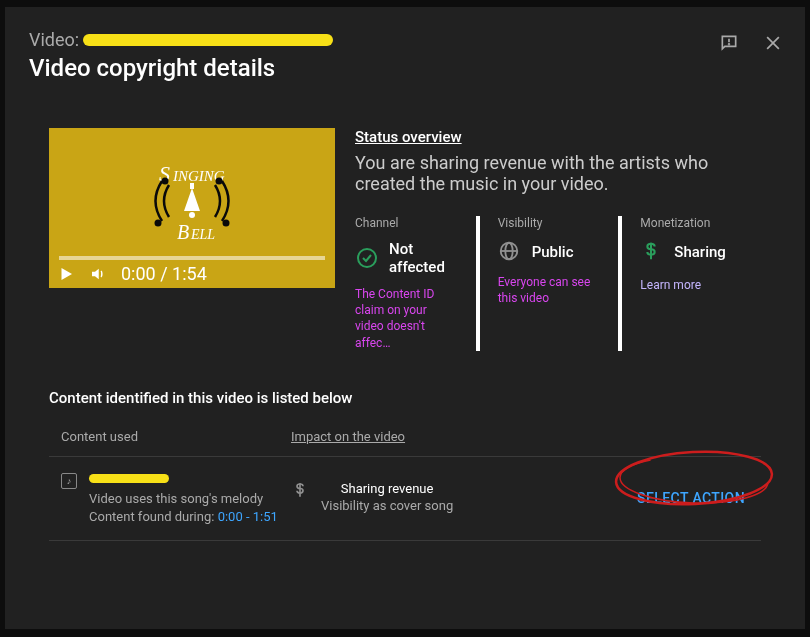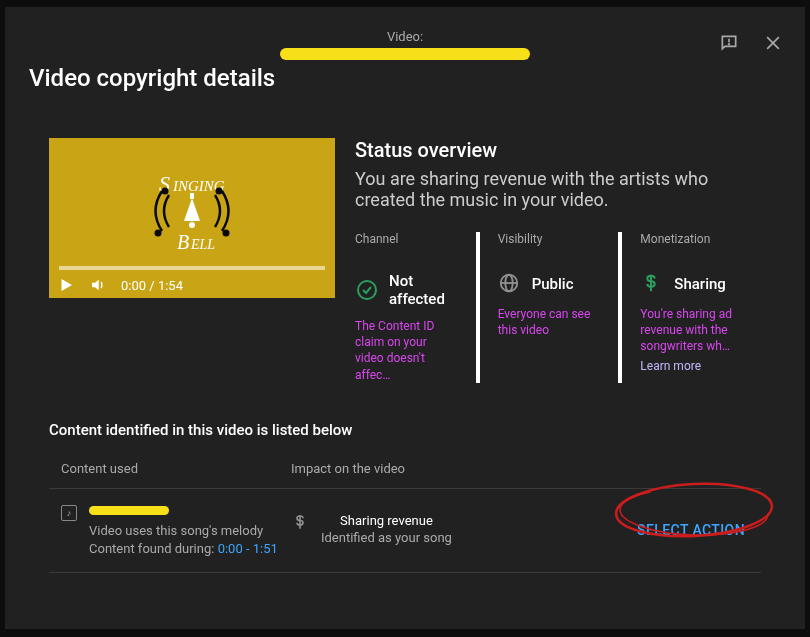--- a/index.html
+++ b/index.html
@@ -16,27 +16,26 @@
       height: 629px;
       margin: 0 auto;
       position: relative;
       border-top: 7px solid #0d0d0d;
     }
     .header {
       padding: 22px 24px 18px 24px;
       position: relative;
     }
     .video-line {
-      font-size: 13px;
+      font-size: 18px;
       color: #aaa;
       margin-bottom: 4px;
       display: flex;
       align-items: center;
       gap: 4px;
-      flex-direction: column;
     }
     .title {
       font-size: 24px;
       font-weight: 500;
       color: #fff;
     }
     .top-icons {
       position: absolute;
       right: 20px;
       top: 24px;
@@ -82,48 +81,49 @@
       background: rgba(255,255,255,0.55);
     }
     .video-controls {
       position: absolute;
       bottom: 4px;
       left: 8px;
       display: flex;
       align-items: center;
       gap: 14px;
       color: #fff;
-      font-size: 13px;
+      font-size: 18px;
     }
     .status-area {
       flex: 1;
     }
     .status-title {
-      font-size: 20px;
+      font-size: 15px;
       font-weight: 500;
       margin-bottom: 6px;
+      text-decoration: underline;
     }
     .status-sub {
       font-size: 18px;
       color: #ccc;
       margin-bottom: 22px;
     }
     .status-cols {
       display: flex;
     }
     .stat-col {
       padding: 0 18px;
       flex: 1;
       border-left: 4px solid #ffffff;
     }
     .stat-col:first-child { padding-left: 0; border-left: none; }
     .stat-label {
       font-size: 12px;
       color: #aaa;
-      margin-bottom: 26px;
+      margin-bottom: 10px;
     }
     .stat-value-row {
       display: flex;
       align-items: center;
       gap: 10px;
       margin-bottom: 10px;
     }
     .stat-value {
       font-size: 15px;
       font-weight: 500;
@@ -144,21 +144,21 @@
       margin-top: 38px;
       margin-bottom: 18px;
     }
     .table-headers {
       display: flex;
       font-size: 13px;
       color: #aaa;
       padding: 4px 12px 12px 12px;
     }
     .th-used { width: 230px; }
-    .th-impact { flex: 1; }
+    .th-impact { flex: 1; text-decoration: underline; }
     .row {
       display: flex;
       align-items: center;
       padding: 14px 12px;
       border-top: 1px solid #3a3a3a;
       border-bottom: 1px solid #3a3a3a;
       position: relative;
     }
     .cell-used {
       width: 230px;
@@ -342,21 +342,20 @@
             <div class="stat-label">Monetization</div>
             <div class="stat-value-row">
               <span class="dollar-icon">
                 <svg width="22" height="22" viewBox="0 0 24 24" fill="none" stroke="currentColor" stroke-width="2.2">
                   <path d="M12 3v18"></path>
                     <path d="M16 7c0-2-2-3-4-3s-4 1-4 3 2 3 4 3 4 1 4 3-2 3-4 3-4-1-4-3"></path>
                 </svg>
               </span>
               <span class="stat-value">Sharing</span>
             </div>
-            <div class="stat-desc">You're sharing ad revenue with the songwriters wh…</div>
             <span class="learn-more">Learn more</span>
           </div>
 
         </div>
       </div>
     </div>
 
     <div class="section-heading">Content identified in this video is listed below</div>
 
     <div class="table-headers">
@@ -378,21 +377,21 @@
       </div>
       <div class="cell-impact">
         <span style="color:#909090;">
           <svg width="18" height="18" viewBox="0 0 24 24" fill="none" stroke="currentColor" stroke-width="2.2">
             <path d="M12 3v18"></path>
               <path d="M16 7c0-2-2-3-4-3s-4 1-4 3 2 3 4 3 4 1 4 3-2 3-4 3-4-1-4-3"></path>
           </svg>
         </span>
         <div>
           <div class="white-text">Sharing revenue</div>
-          <div class="small-text">Identified as your song</div>
+          <div class="small-text">Visibility as cover song</div>
         </div>
       </div>
       <div class="select-action">SELECT ACTION</div>
       <svg class="red-circle" viewBox="0 0 170 62">
         <ellipse cx="85" cy="31" rx="78" ry="26" fill="none" stroke="#cc1d1d" stroke-width="2.5" transform="rotate(-3 85 31)"></ellipse>
         <ellipse cx="85" cy="33" rx="74" ry="23" fill="none" stroke="#cc1d1d" stroke-width="1.5" transform="rotate(2 85 33)" stroke-dasharray="200 400"></ellipse>
       </svg>
     </div>
 
   </div>

